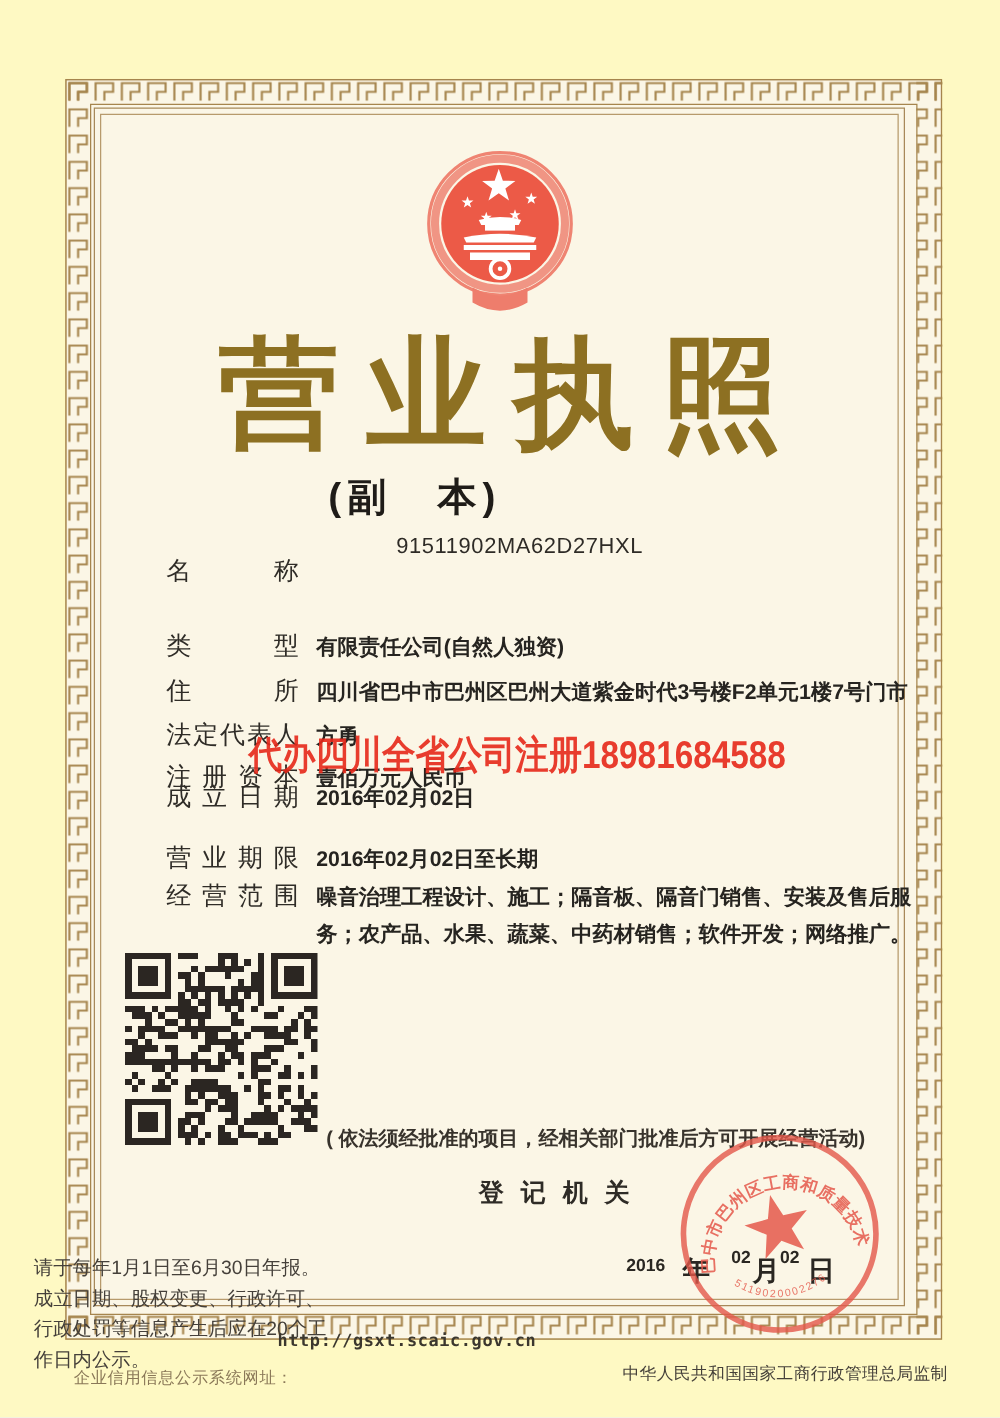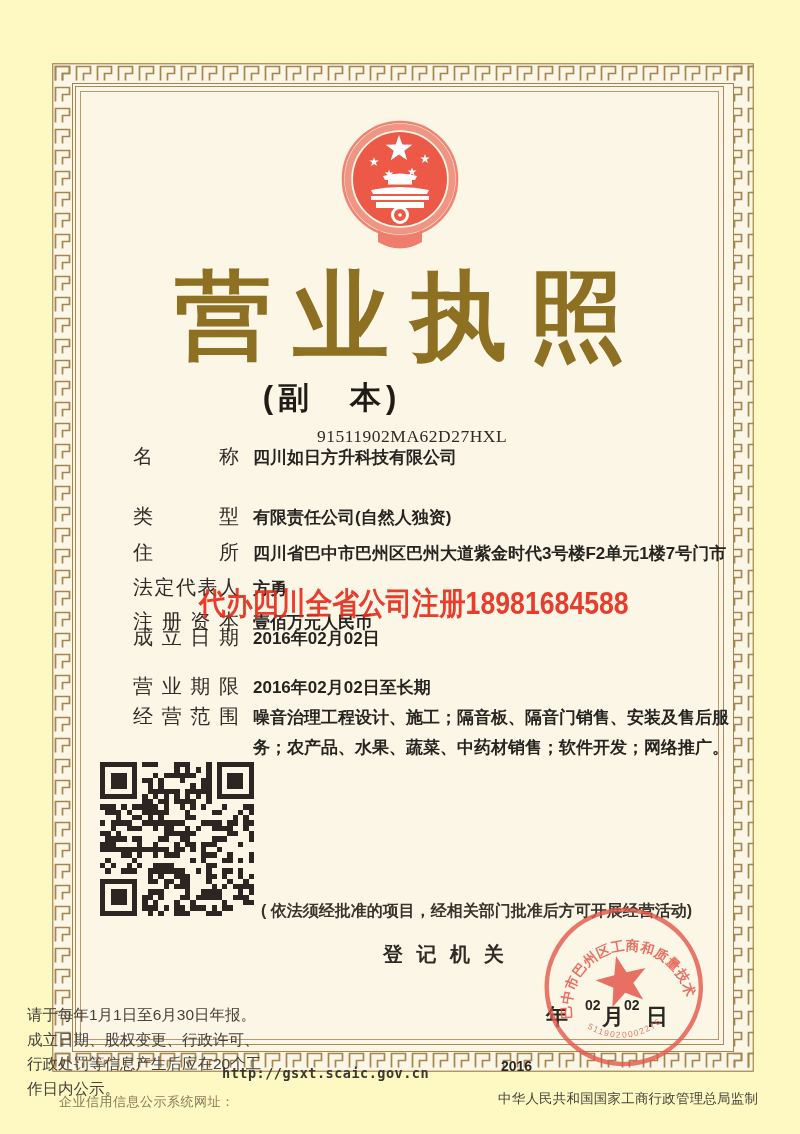--- a/index.html
+++ b/index.html
@@ -9,21 +9,21 @@
   .frame-band{position:absolute;left:52px;top:63px;}
   .frame-line2{position:absolute;left:75px;top:86px;width:647px;height:957px;border:1.6px solid #a8895a;}
   .frame-line3{position:absolute;left:80px;top:91px;width:637px;height:947px;border:1px solid #b79a6c;}
   .emblem{position:absolute;left:335px;top:115px;width:130px;height:148px;}
   .title{position:absolute;left:0;top:266px;width:800px;text-align:center;font-size:96px;font-weight:900;
          letter-spacing:22px;text-indent:22px;color:#8d7022;line-height:1.05;}
   .subtitle{position:absolute;left:0;top:377px;width:664px;text-align:center;font-size:31px;font-weight:700;
          letter-spacing:5px;color:#1f1c18;}
   .credit-line{position:absolute;left:317px;top:426px;display:flex;align-items:baseline;gap:14px;}
   .credit-label{font-size:17.5px;font-weight:700;letter-spacing:5px;color:#2e2b26;}
-  .credit-code{font-family:Liberation Serif, serif;font-size:17.5px;font-weight:500;letter-spacing:.5px;color:#2e2b26;}
+  .credit-code{font-family:Liberation Sans, sans-serif;font-size:17.5px;font-weight:500;letter-spacing:.5px;color:#2e2b26;}
   .row{position:absolute;left:133px;display:flex;align-items:flex-start;}
   .row-label{width:106px;font-size:20px;font-weight:500;color:#2f2c27;text-align:justify;text-align-last:justify;flex:none;}
   .row-value{margin-left:14px;width:484px;font-size:17px;font-weight:600;color:#262420;line-height:30px;}
   .nowrap .row-value{white-space:nowrap;}
   .watermark{position:absolute;left:199px;top:583px;font-size:31px;font-weight:700;color:#e7281a;opacity:.9;
          white-space:nowrap;transform:scaleX(.86);transform-origin:left top;letter-spacing:0;z-index:5;}
   .qr{position:absolute;left:100px;top:762px;width:154px;height:154px;}
   .approval-note{position:absolute;left:261px;top:901px;font-size:16px;font-weight:700;color:#38332c;white-space:nowrap;}
   .registrar{position:absolute;left:383px;top:941px;font-size:20px;font-weight:700;letter-spacing:4px;color:#2e2b26;}
   .seal{position:absolute;left:536px;top:900px;width:176px;height:176px;transform:rotate(-14deg);z-index:4;}
@@ -84,21 +84,20 @@
 
   <div class="title">营业执照</div>
   <div class="subtitle">(副　本)</div>
 
   <div class="credit-line">
     <span class="credit-code">91511902MA62D27HXL</span>
   </div>
 
   <div class="row nowrap" style="top:443px">
     <span class="row-label">名称</span>
-    <span class="row-value">四川如日方升科技有限公司</span>
   </div>
   <div class="row nowrap" style="top:503px">
     <span class="row-label">类型</span>
     <span class="row-value">有限责任公司(自然人独资)</span>
   </div>
   <div class="row nowrap" style="top:539px">
     <span class="row-label">住所</span>
     <span class="row-value">四川省巴中市巴州区巴州大道紫金时代3号楼F2单元1楼7号门市</span>
   </div>
   <div class="row nowrap" style="top:574px">
@@ -534,21 +533,21 @@
       <rect x="15" y="28" width="1" height="1" fill="#2b2622"></rect>
       <rect x="16" y="28" width="1" height="1" fill="#2b2622"></rect>
       <rect x="20" y="28" width="1" height="1" fill="#2b2622"></rect>
       <rect x="21" y="28" width="1" height="1" fill="#2b2622"></rect>
       <rect x="22" y="28" width="1" height="1" fill="#2b2622"></rect>
     </svg>
 
   <div class="approval-note">( 依法须经批准的项目，经相关部门批准后方可开展经营活动)</div>
   <div class="registrar">登 记 机 关</div>
 
-  <span class="date-part d-num" style="left:501px;top:1058px">2016</span>
+  <span class="date-part d-num" style="left:501px;top:1004px">2016</span>
   <span class="date-part d-unit" style="left:546px;top:1002px">年</span>
   <span class="date-part d-num" style="left:585px;top:997px">02</span>
   <span class="date-part d-unit" style="left:602px;top:1002px">月</span>
   <span class="date-part d-num" style="left:624px;top:997px">02</span>
   <span class="date-part d-unit" style="left:646px;top:1002px">日</span>
 
   <svg class="seal" viewBox="0 0 176 176">
     <defs>
       <path id="sealArc" d="M30,109 A58,58 0 1 1 146,109" fill="none"></path>
       <path id="serialArc" d="M33,105 A63,63 0 0 0 143,105" fill="none"></path>

